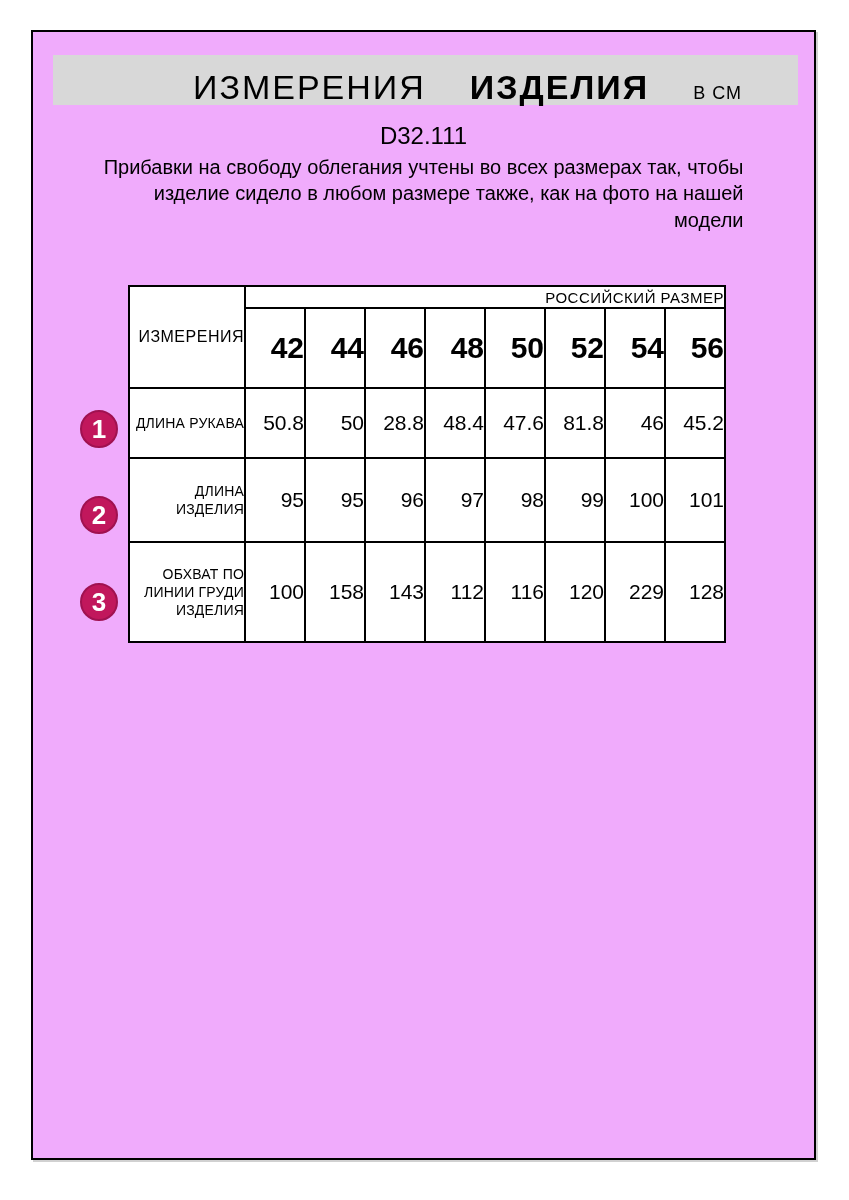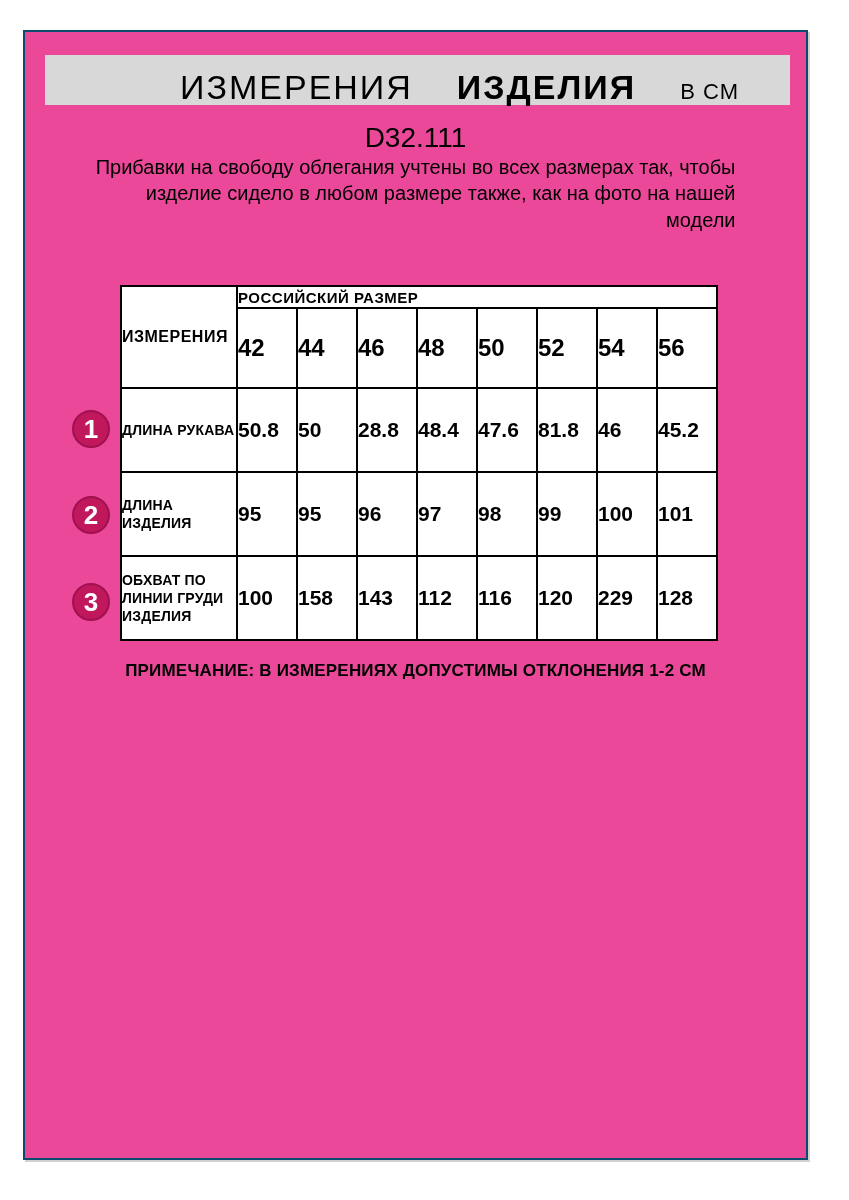--- a/index.html
+++ b/index.html
@@ -1,62 +1,62 @@
 <!DOCTYPE html>
 <html><head>
 <meta charset="utf-8">
 <style>
   html,body{margin:0;padding:0;background:#ffffff;}
   .page{
     position:relative;width:849px;height:1200px;background:#ffffff;overflow:hidden;
     font-family:"Liberation Sans",sans-serif;color:#000;
   }
   .frame{
-    position:absolute;left:23px;top:30px;width:781px;height:1126px;
-    border:2px solid #0c4a6e;background:#ec4899;
+    position:absolute;left:31px;top:30px;width:781px;height:1126px;
+    border:2px solid #000000;background:#f0abfc;
     box-shadow:2px 2px 0 rgba(0,0,0,0.18);
   }
   .banner{
     position:absolute;left:20px;top:23px;width:745px;height:50px;
     background:#d8d8d8;display:flex;align-items:baseline;justify-content:center;
     padding-top:0;box-sizing:border-box;
   }
   .banner-inner{
     display:flex;align-items:baseline;gap:44px;transform:translateX(42px);
     padding-top:7px;
   }
   .title-reg{font-size:34px;font-weight:400;letter-spacing:2px;line-height:50px;}
   .title-bold{font-size:34px;font-weight:700;letter-spacing:2px;line-height:50px;}
-  .title-unit{font-size:22px;font-weight:400;letter-spacing:1px;line-height:50px;}
+  .title-unit{font-size:18px;font-weight:400;letter-spacing:1px;line-height:50px;}
   .code{
     position:absolute;left:0;top:90px;width:100%;text-align:center;
-    font-size:28px;font-weight:400;
+    font-size:24px;font-weight:400;
   }
   .desc{
     position:absolute;left:50%;top:122px;transform:translateX(-50%);
     width:640px;text-align:right;font-size:20px;line-height:1.32;font-weight:400;
   }
   .size-table{
     position:absolute;left:95px;top:253px;border-collapse:collapse;
     table-layout:fixed;
   }
   .size-table td{
-    border:2px solid #000;text-align:left;vertical-align:middle;
-    padding:0;background:#fff;font-weight:bold;
+    border:2px solid #000;text-align:right;vertical-align:middle;
+    padding:0;background:#fff;
   }
   .corner-cell{width:114px;font-size:16px;letter-spacing:0.5px;}
   .group-header-cell{font-size:15px;letter-spacing:0.5px;height:20px;}
-  .size-cell{width:58px;font-size:24px;font-weight:700;}
+  .size-cell{width:58px;font-size:30px;font-weight:700;}
   .label-cell{font-size:14px;line-height:1.3;white-space:pre-line;letter-spacing:0.2px;}
   .value-cell{font-size:21px;font-weight:400;margin-top:32px;}
   tr.r-group{height:20px;}
   tr.r-sizes{height:80px;}
-  tr.r-data1{height:84px;}
+  tr.r-data1{height:70px;}
   tr.r-data2{height:84px;}
-  tr.r-data3{height:84px;}
+  tr.r-data3{height:100px;}
   .badge{
     position:absolute;left:47px;width:38px;height:38px;border-radius:50%;
     display:flex;align-items:center;justify-content:center;
     color:#ffffff;font-size:26px;font-weight:700;
     box-sizing:border-box;
   }
   .badge-1{top:378px;}
   .badge-2{top:464px;}
   .badge-3{top:551px;}
   .note{
@@ -134,16 +134,15 @@
           <td class="value-cell">229</td>
           <td class="value-cell">128</td>
         </tr>
       </tbody>
     </table>
 
     <div class="badge badge-1" style="background: rgb(193, 23, 92); border: 2px solid rgb(160, 17, 80);">1</div>
     <div class="badge badge-2" style="background: rgb(193, 23, 92); border: 2px solid rgb(160, 17, 80);">2</div>
     <div class="badge badge-3" style="background: rgb(193, 23, 92); border: 2px solid rgb(160, 17, 80);">3</div>
 
-    <div class="note">ПРИМЕЧАНИЕ: В ИЗМЕРЕНИЯХ ДОПУСТИМЫ ОТКЛОНЕНИЯ 1-2 СМ</div>
 
   </div>
 </div>
 
 </body></html>

